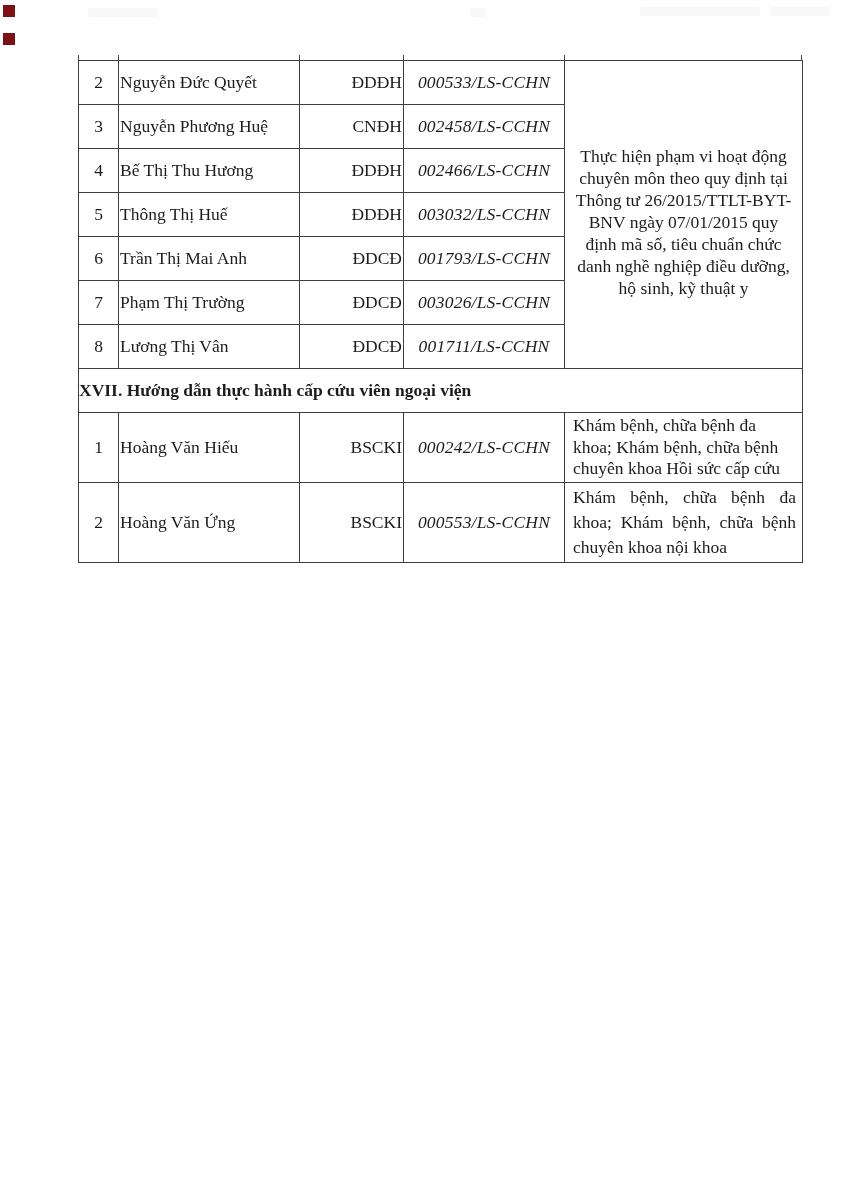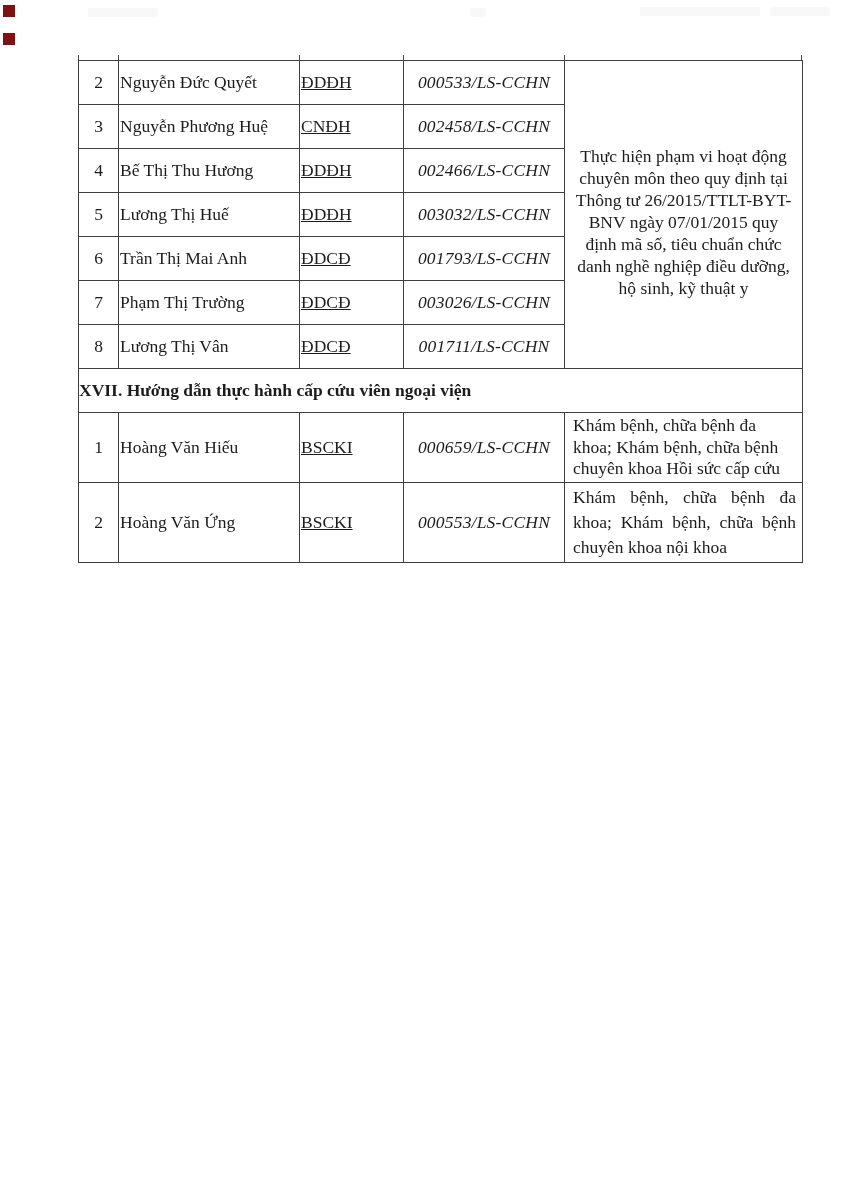--- a/index.html
+++ b/index.html
@@ -40,21 +40,21 @@
   }
   table.doc td{
     border:1px solid #3e3e3e;
     font-size:17.5px;
     color:#1c1c1c;
     vertical-align:middle;
     overflow:hidden;
   }
   td.num{text-align:center;}
   td.name{text-align:left;}
-  td.title{text-align:left;text-decoration:underline;}
+  td.title{text-align:right;}
   td.lic{text-align:center;letter-spacing:0.2px;font-style:italic;}
   td.scope-merged{
     vertical-align:top;
     text-align:center;
     padding:14px 7px 0 7px;
     font-size:16.5px;
     line-height:22px;
   }
   td.section-head{
     border-top:2px solid #3e3e3e;
@@ -126,21 +126,21 @@
         <td class="lic">002458/LS-CCHN</td>
       </tr>
       <tr class="r44">
         <td class="num">4</td>
         <td class="name">Bế Thị Thu Hương</td>
         <td class="title">ĐDĐH</td>
         <td class="lic">002466/LS-CCHN</td>
       </tr>
       <tr class="r44">
         <td class="num">5</td>
-        <td class="name">Lương Thị Huế</td>
+        <td class="name">Thông Thị Huế</td>
         <td class="title">ĐDĐH</td>
         <td class="lic">003032/LS-CCHN</td>
       </tr>
       <tr class="r44">
         <td class="num">6</td>
         <td class="name">Trần Thị Mai Anh</td>
         <td class="title">ĐDCĐ</td>
         <td class="lic">001793/LS-CCHN</td>
       </tr>
       <tr class="r44">
@@ -157,21 +157,21 @@
       </tr>
 
       <tr class="r44">
         <td class="section-head" colspan="5">XVII. Hướng dẫn thực hành cấp cứu viên ngoại viện</td>
       </tr>
 
       <tr class="r66">
         <td class="num">1</td>
         <td class="name">Hoàng Văn Hiếu</td>
         <td class="title">BSCKI</td>
-        <td class="lic">000659/LS-CCHN</td>
+        <td class="lic">000242/LS-CCHN</td>
         <td class="scope-left">Khám bệnh, chữa bệnh đa khoa; Khám bệnh, chữa bệnh chuyên khoa Hồi sức cấp cứu</td>
       </tr>
       <tr class="r78">
         <td class="num">2</td>
         <td class="name">Hoàng Văn Ứng</td>
         <td class="title">BSCKI</td>
         <td class="lic">000553/LS-CCHN</td>
         <td class="scope-just">Khám bệnh, chữa bệnh đa khoa; Khám bệnh, chữa bệnh chuyên khoa nội khoa</td>
       </tr>
     </tbody>

